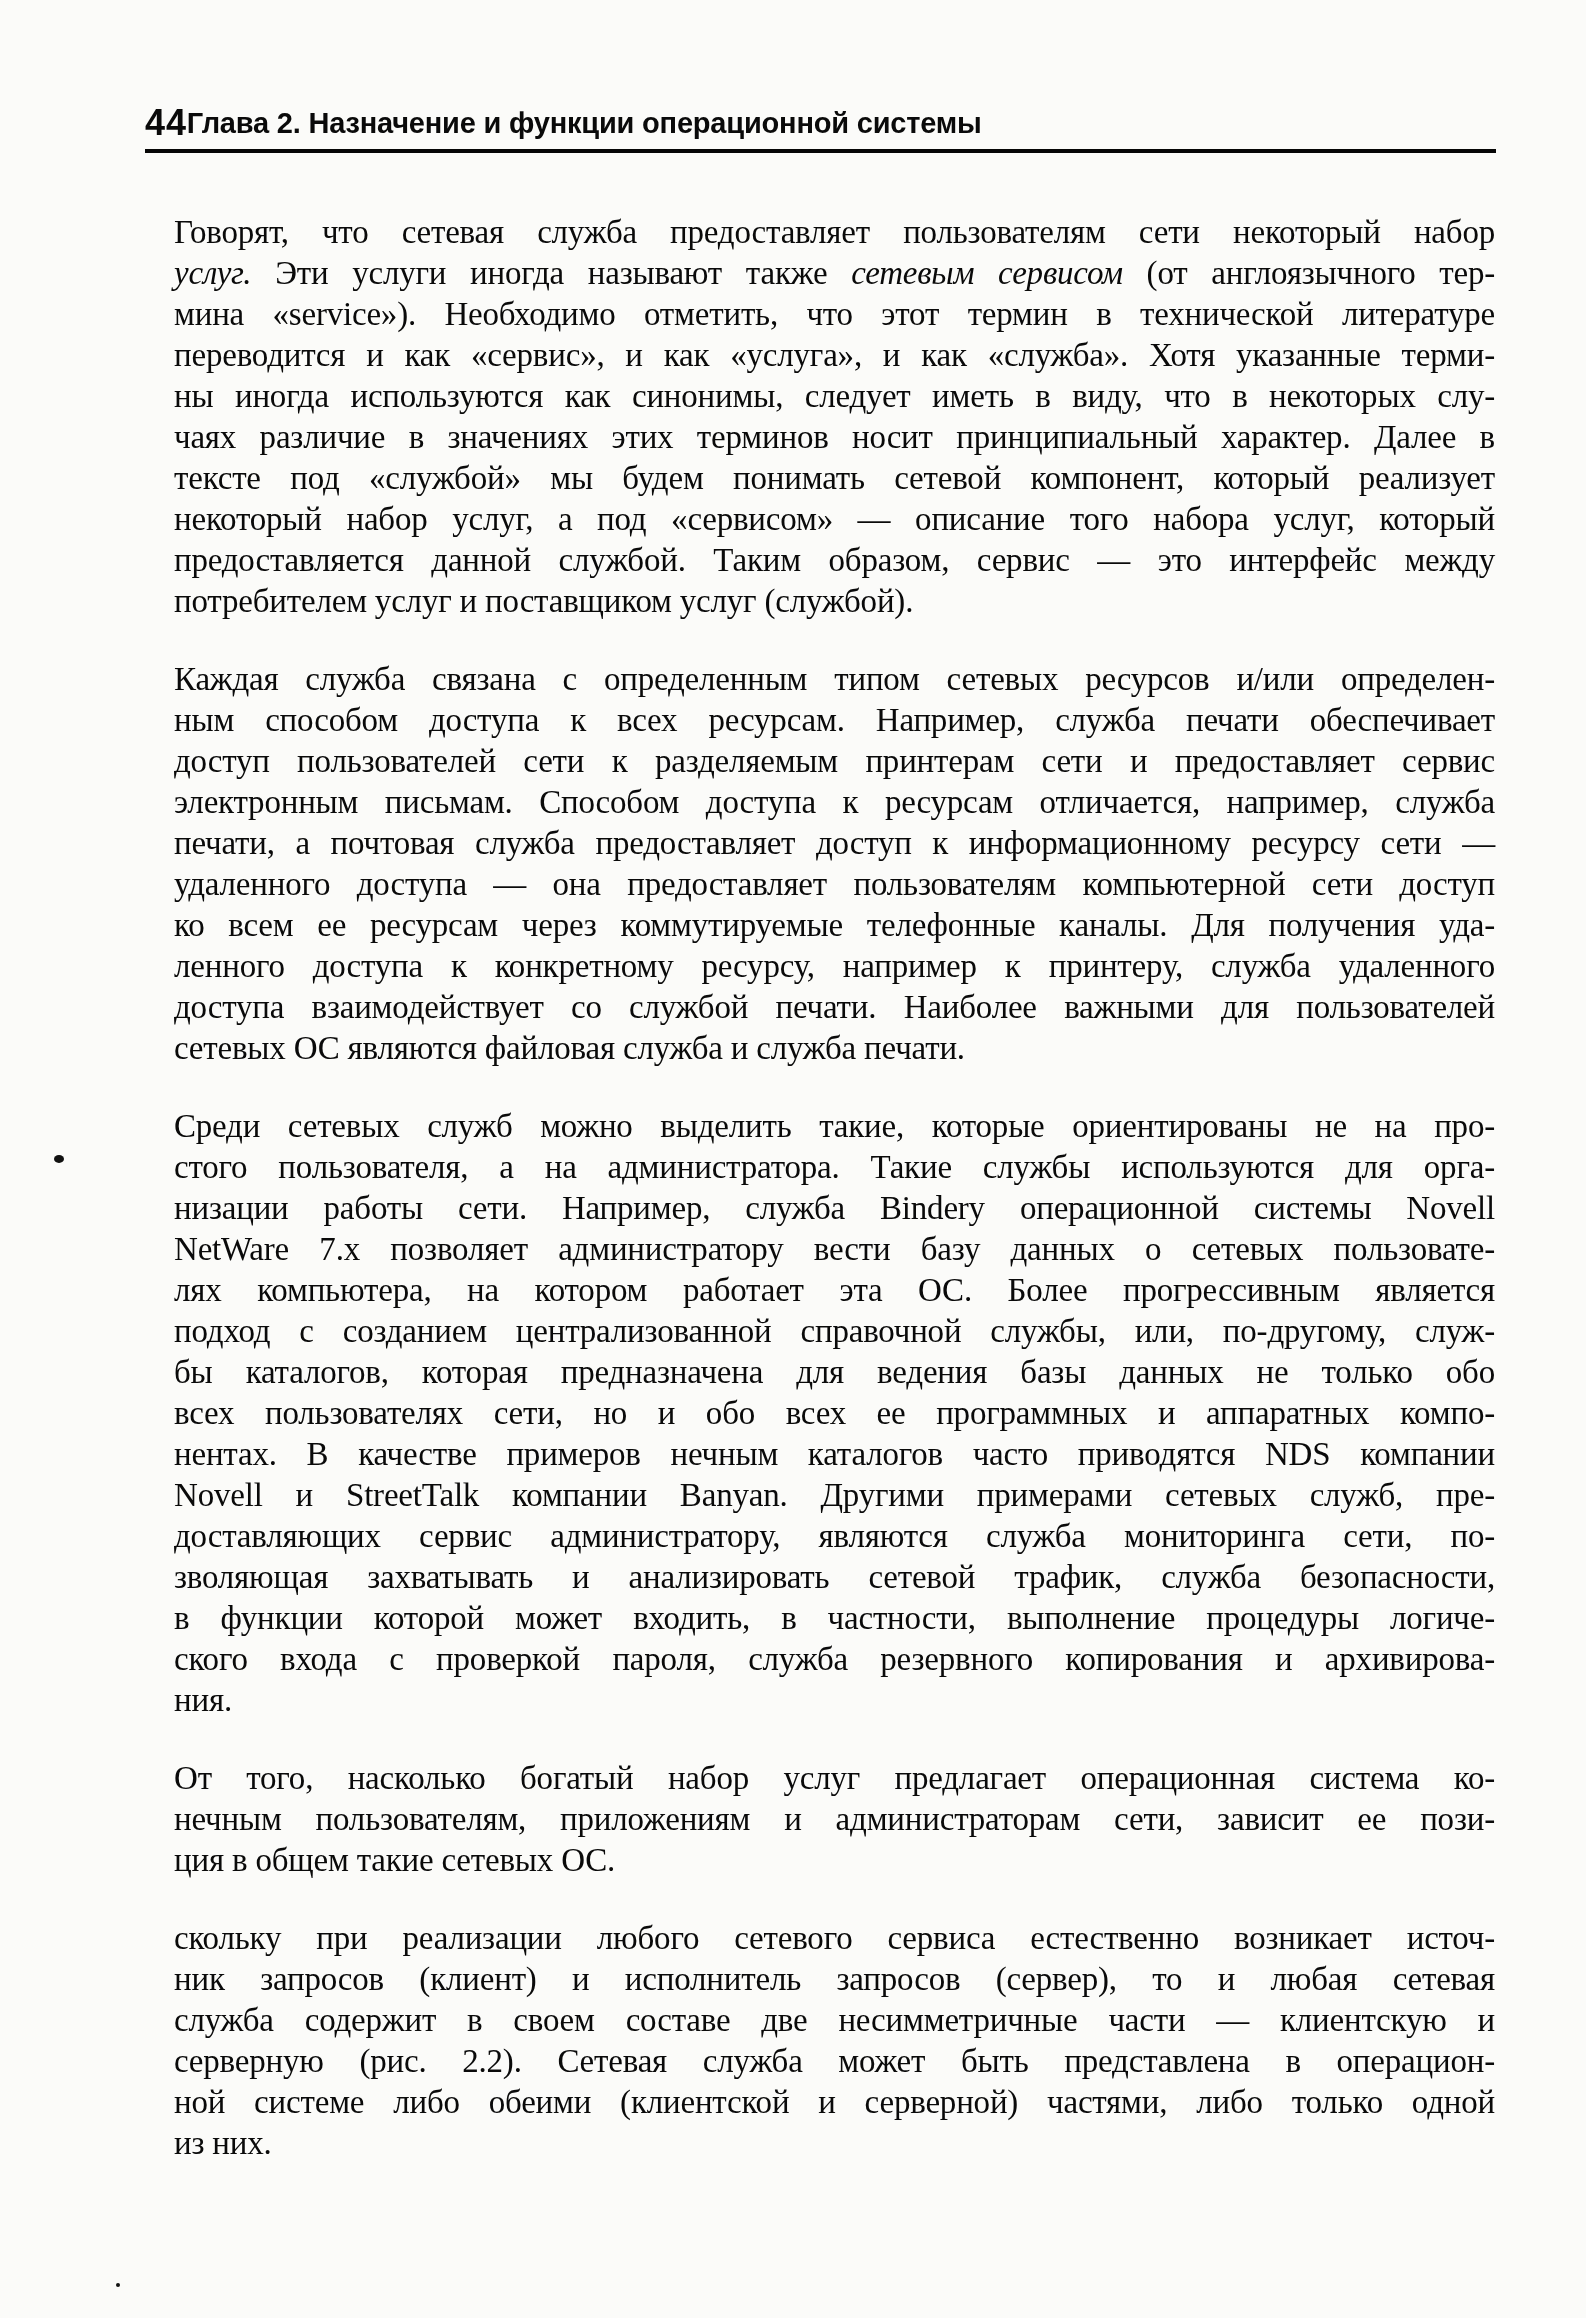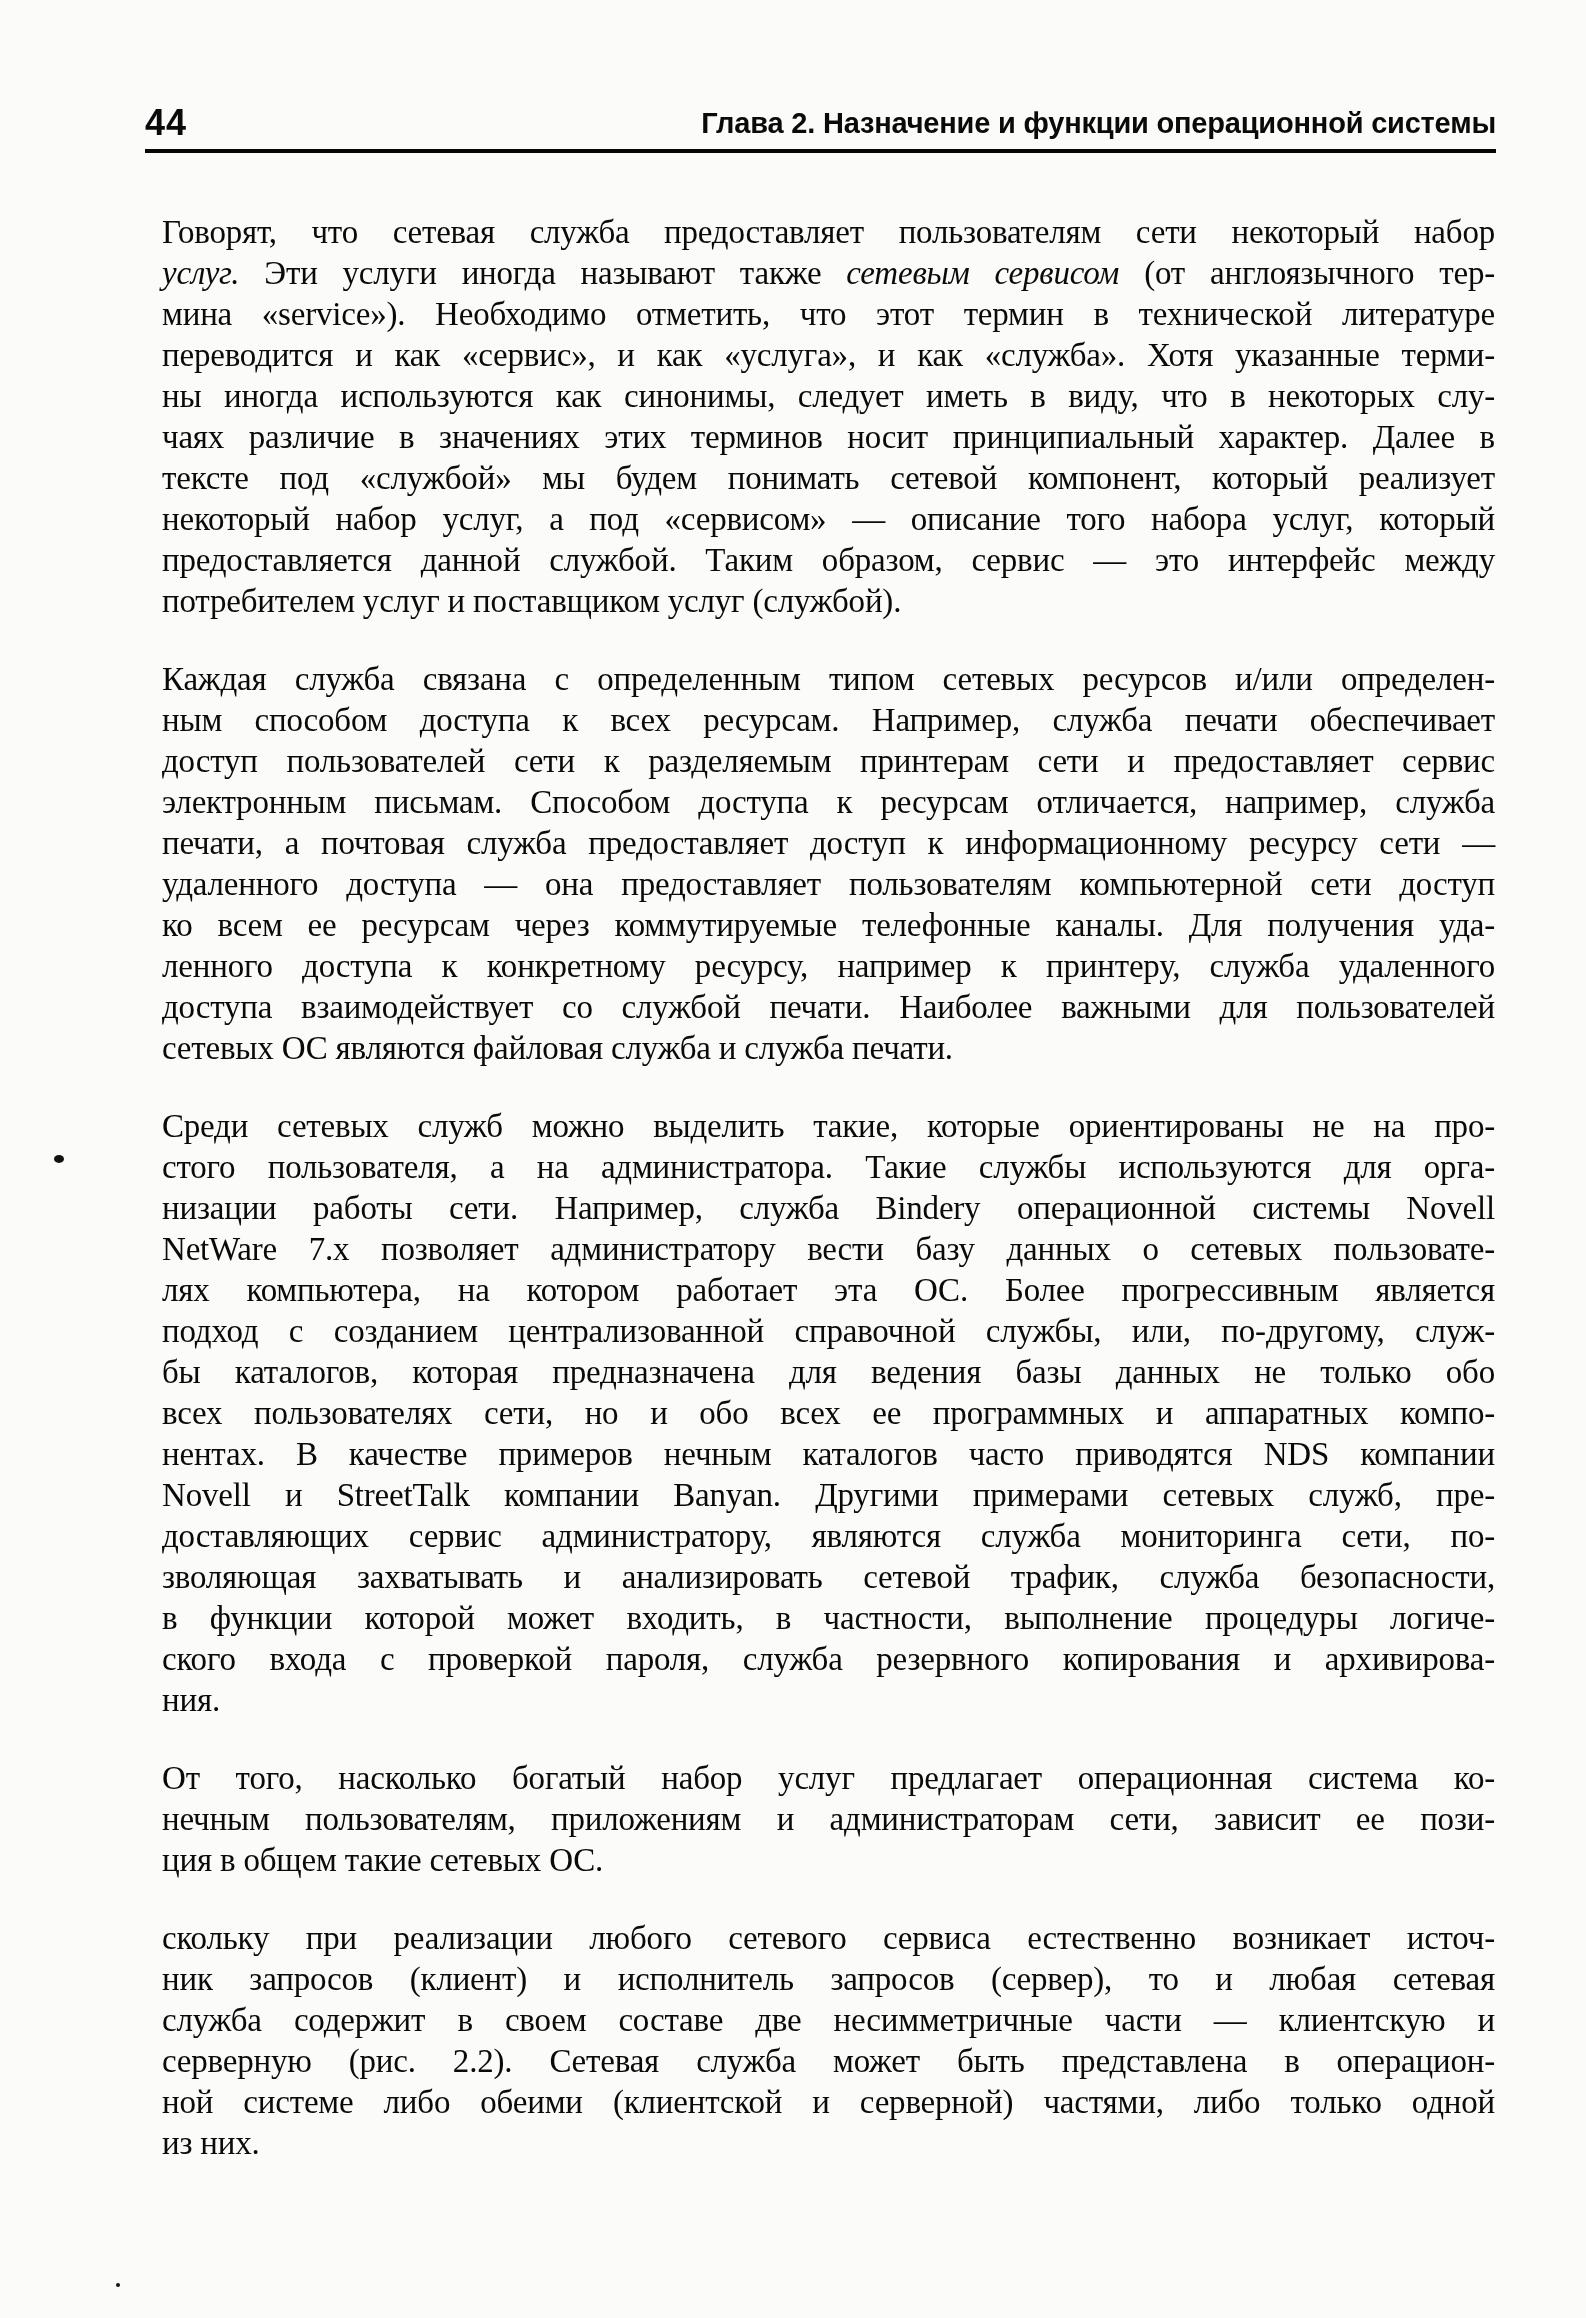--- a/index.html
+++ b/index.html
@@ -11,21 +11,20 @@
     font-family: "Liberation Serif", serif;
     color: #0a0a0a;
     overflow: hidden;
   }
   .page-header {
     position: absolute;
     left: 145px;
     top: 104px;
     width: 1351px;
     display: flex;
-    justify-content: space-between;
     align-items: flex-end;
     font-family: "Liberation Sans", sans-serif;
     font-weight: bold;
   }
   .page-number {
     font-size: 36px;
     line-height: 37px;
     letter-spacing: 0.9px;
   }
   .running-title {
@@ -40,21 +39,21 @@
     width: 1351px;
     height: 3.5px;
     background: #060606;
   }
   .text-block {
     position: absolute;
     left: 158px;
     top: 212px;
     width: 1337px;
   }
-  .paragraph { margin: 0 0 37px 4px; }
+  .paragraph { margin: 0 0 37px 16px; }
   .paragraph:last-child { margin-bottom: 0; }
   .line {
     font-size: 33px;
     line-height: 41px;
     letter-spacing: -0.2px;
     text-align: justify;
     text-align-last: justify;
     white-space: normal;
   }
   .line.last { text-align-last: left; }

